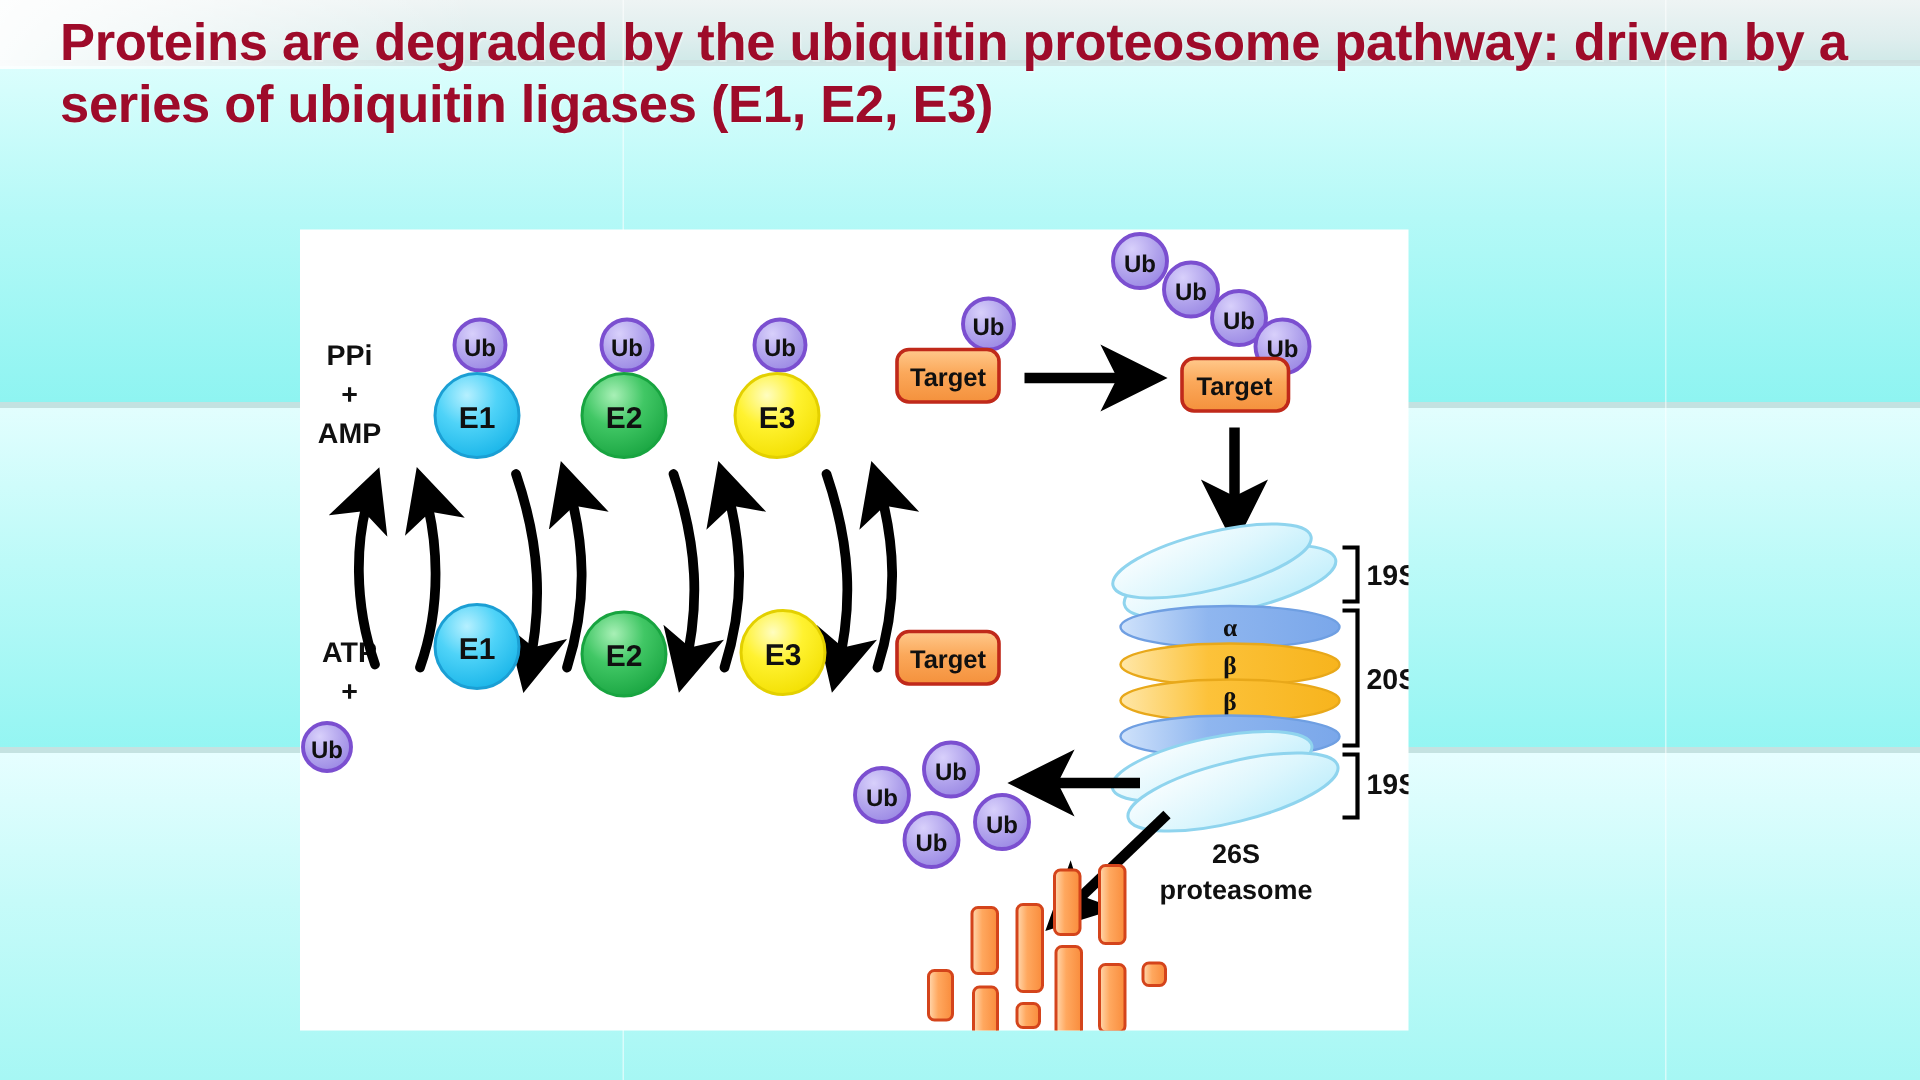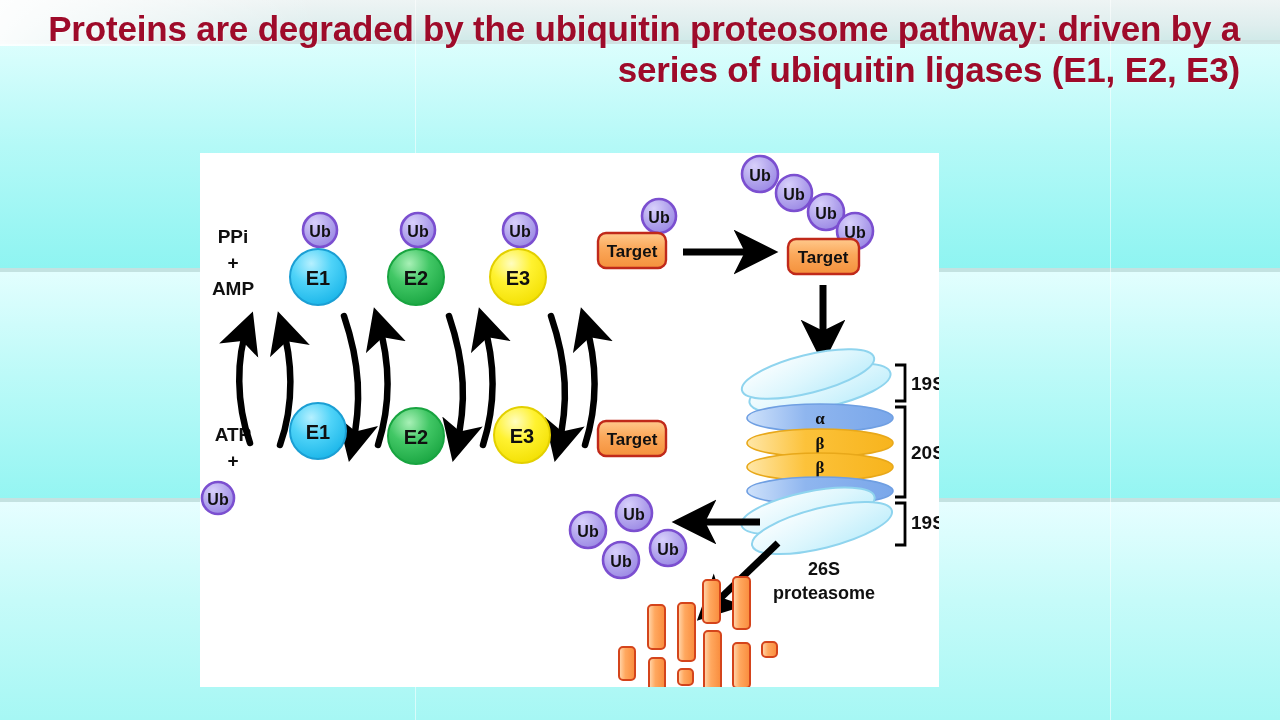--- a/index.html
+++ b/index.html
@@ -18,21 +18,21 @@
   .band1{top:0;height:42px;background:linear-gradient(180deg,#eef4f4 0%,#dfeeee 60%,#cfe9e8 100%);}
   .band2{top:42px;height:230px;background:linear-gradient(180deg,#dcfefd 0%,#b4f9f7 45%,#8df4f1 100%);}
   .band3{top:272px;height:230px;background:linear-gradient(180deg,#e2fefe 0%,#bcfaf8 45%,#93f5f2 100%);}
   .band4{top:502px;height:218px;background:linear-gradient(180deg,#e6feff 0%,#c6fbf9 45%,#a6f7f4 100%);}
   .bandline{position:absolute;left:0;width:1280px;height:4px;background:rgba(205,222,222,.85);}
   .vline{position:absolute;top:0;width:1px;height:720px;background:rgba(255,255,255,.55);}
   .topglow{position:absolute;left:0;top:0;width:320px;height:46px;
     background:linear-gradient(90deg,rgba(255,255,255,.9),rgba(255,255,255,0));}
 
   
-  #title{position:absolute;left:40px;top:8px;width:1200px;text-align:right;
+  #title{position:absolute;left:40px;top:8px;width:1200px;text-align:left;
     color:#9e0b2a;font-size:35px;line-height:41px;font-weight:bold;
     letter-spacing:-.2px;z-index:20;
     text-shadow:1px 1px 0 rgba(255,255,255,.35);}
 
   
   #panel{position:absolute;left:200px;top:153px;width:739px;height:534px;background:#ffffff;z-index:10;}
   #panel svg{position:absolute;left:0;top:0;}
 
   
 </style>

